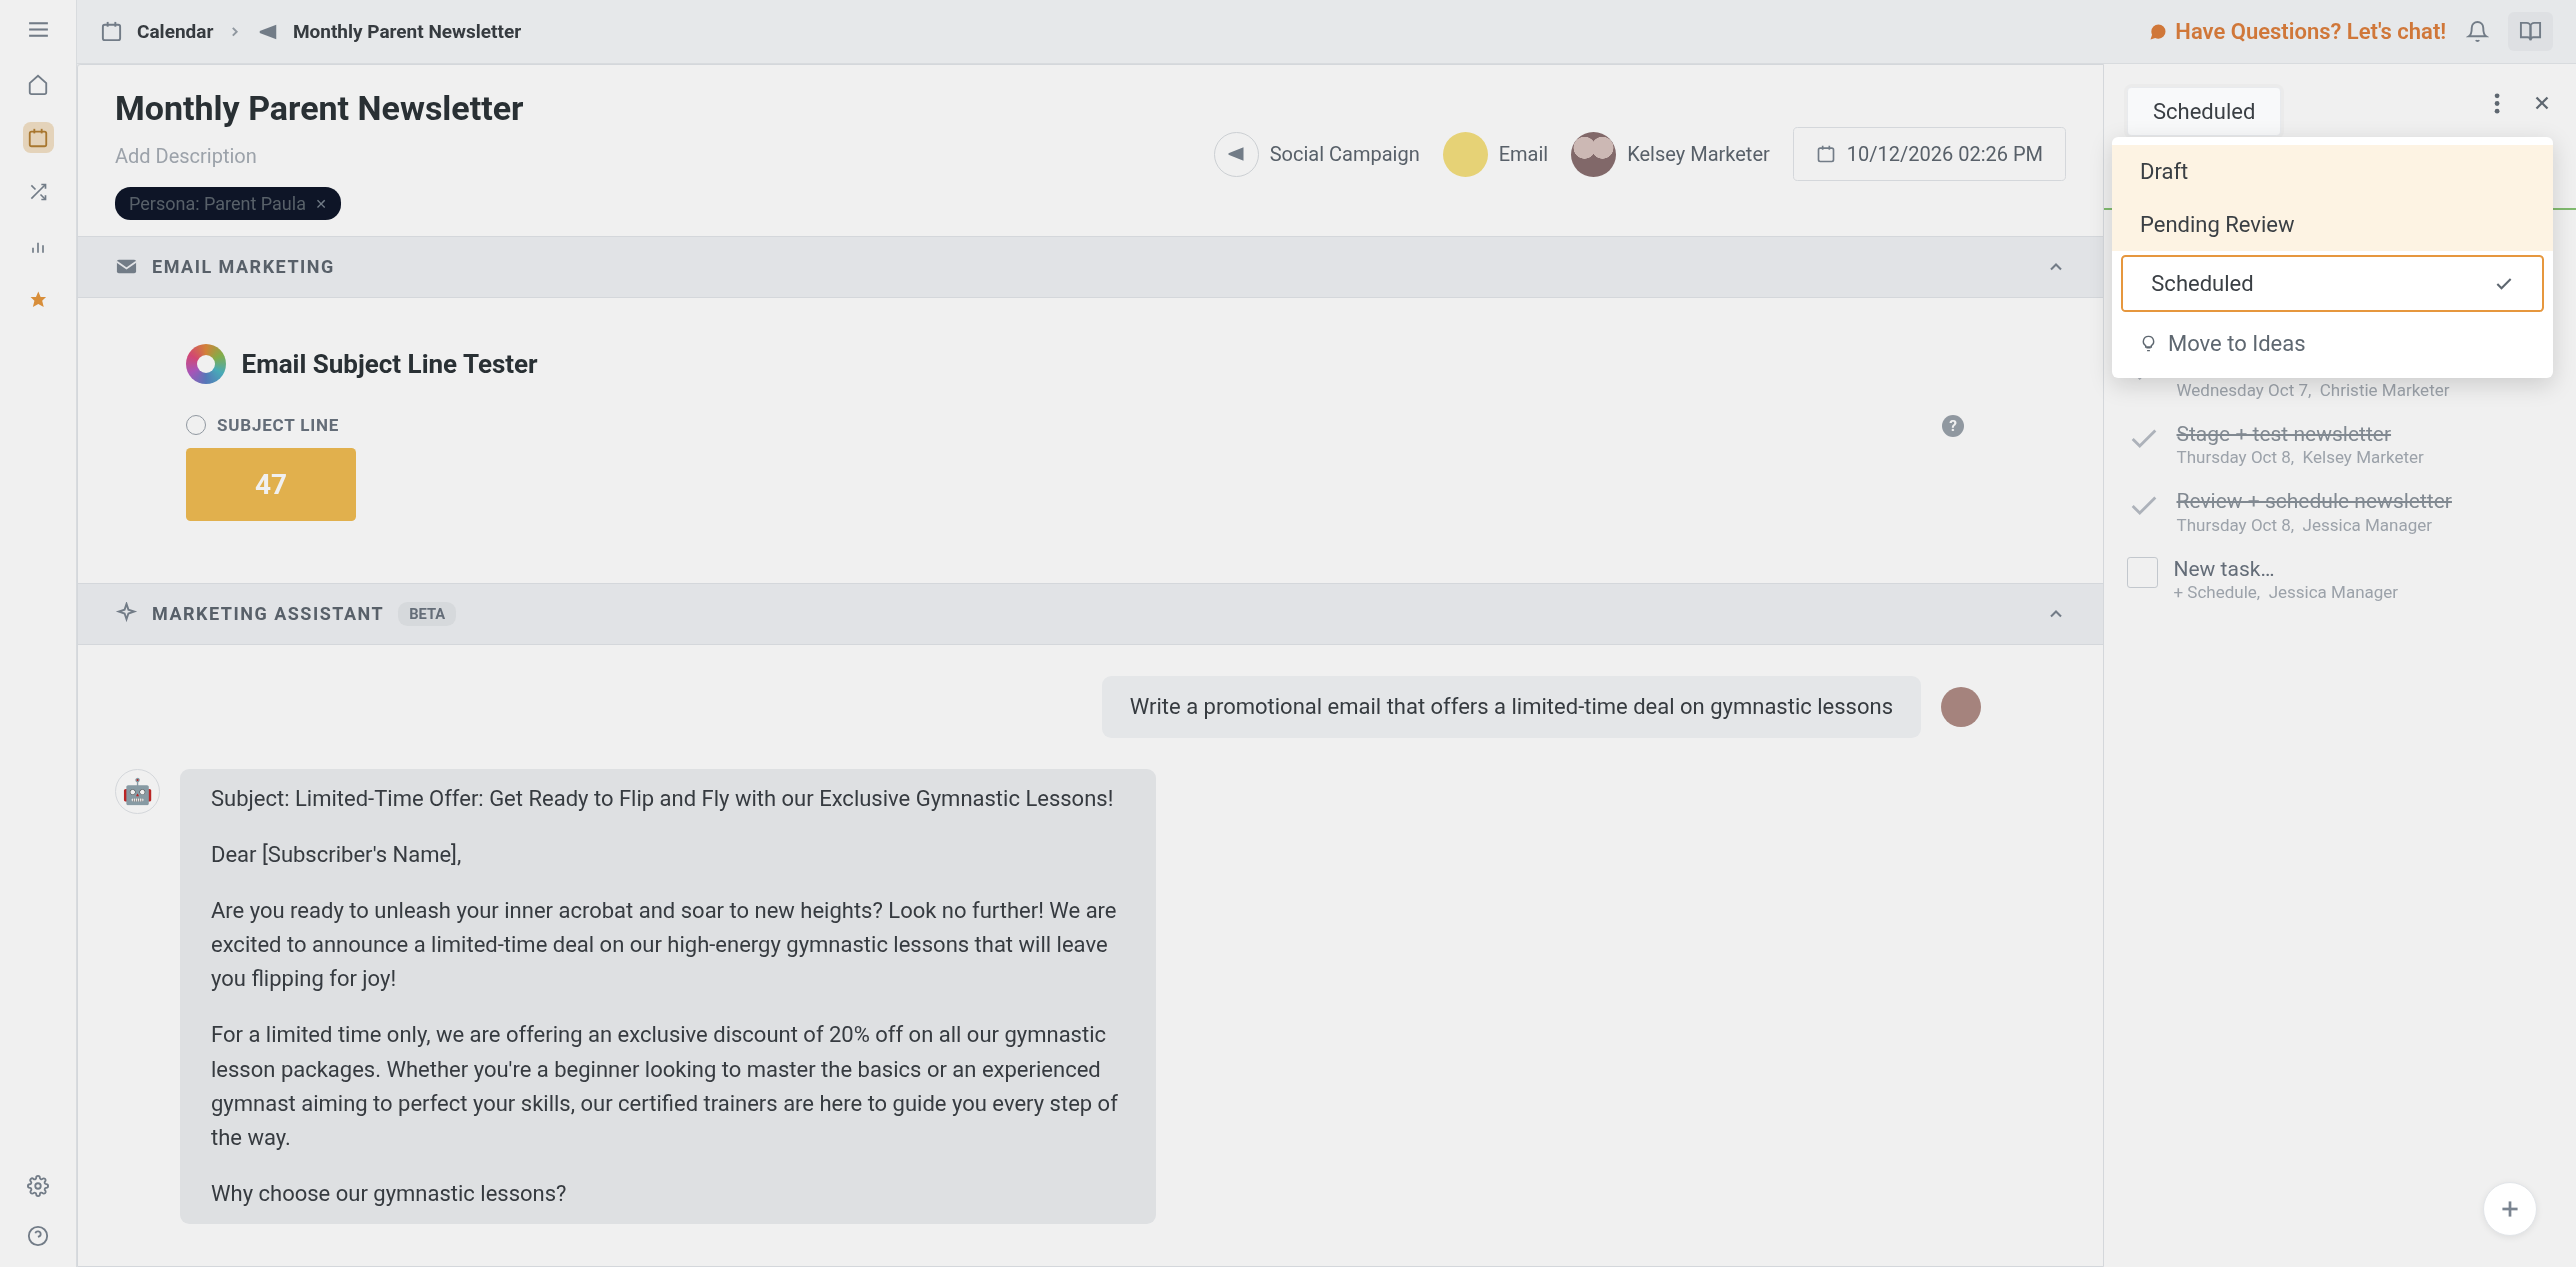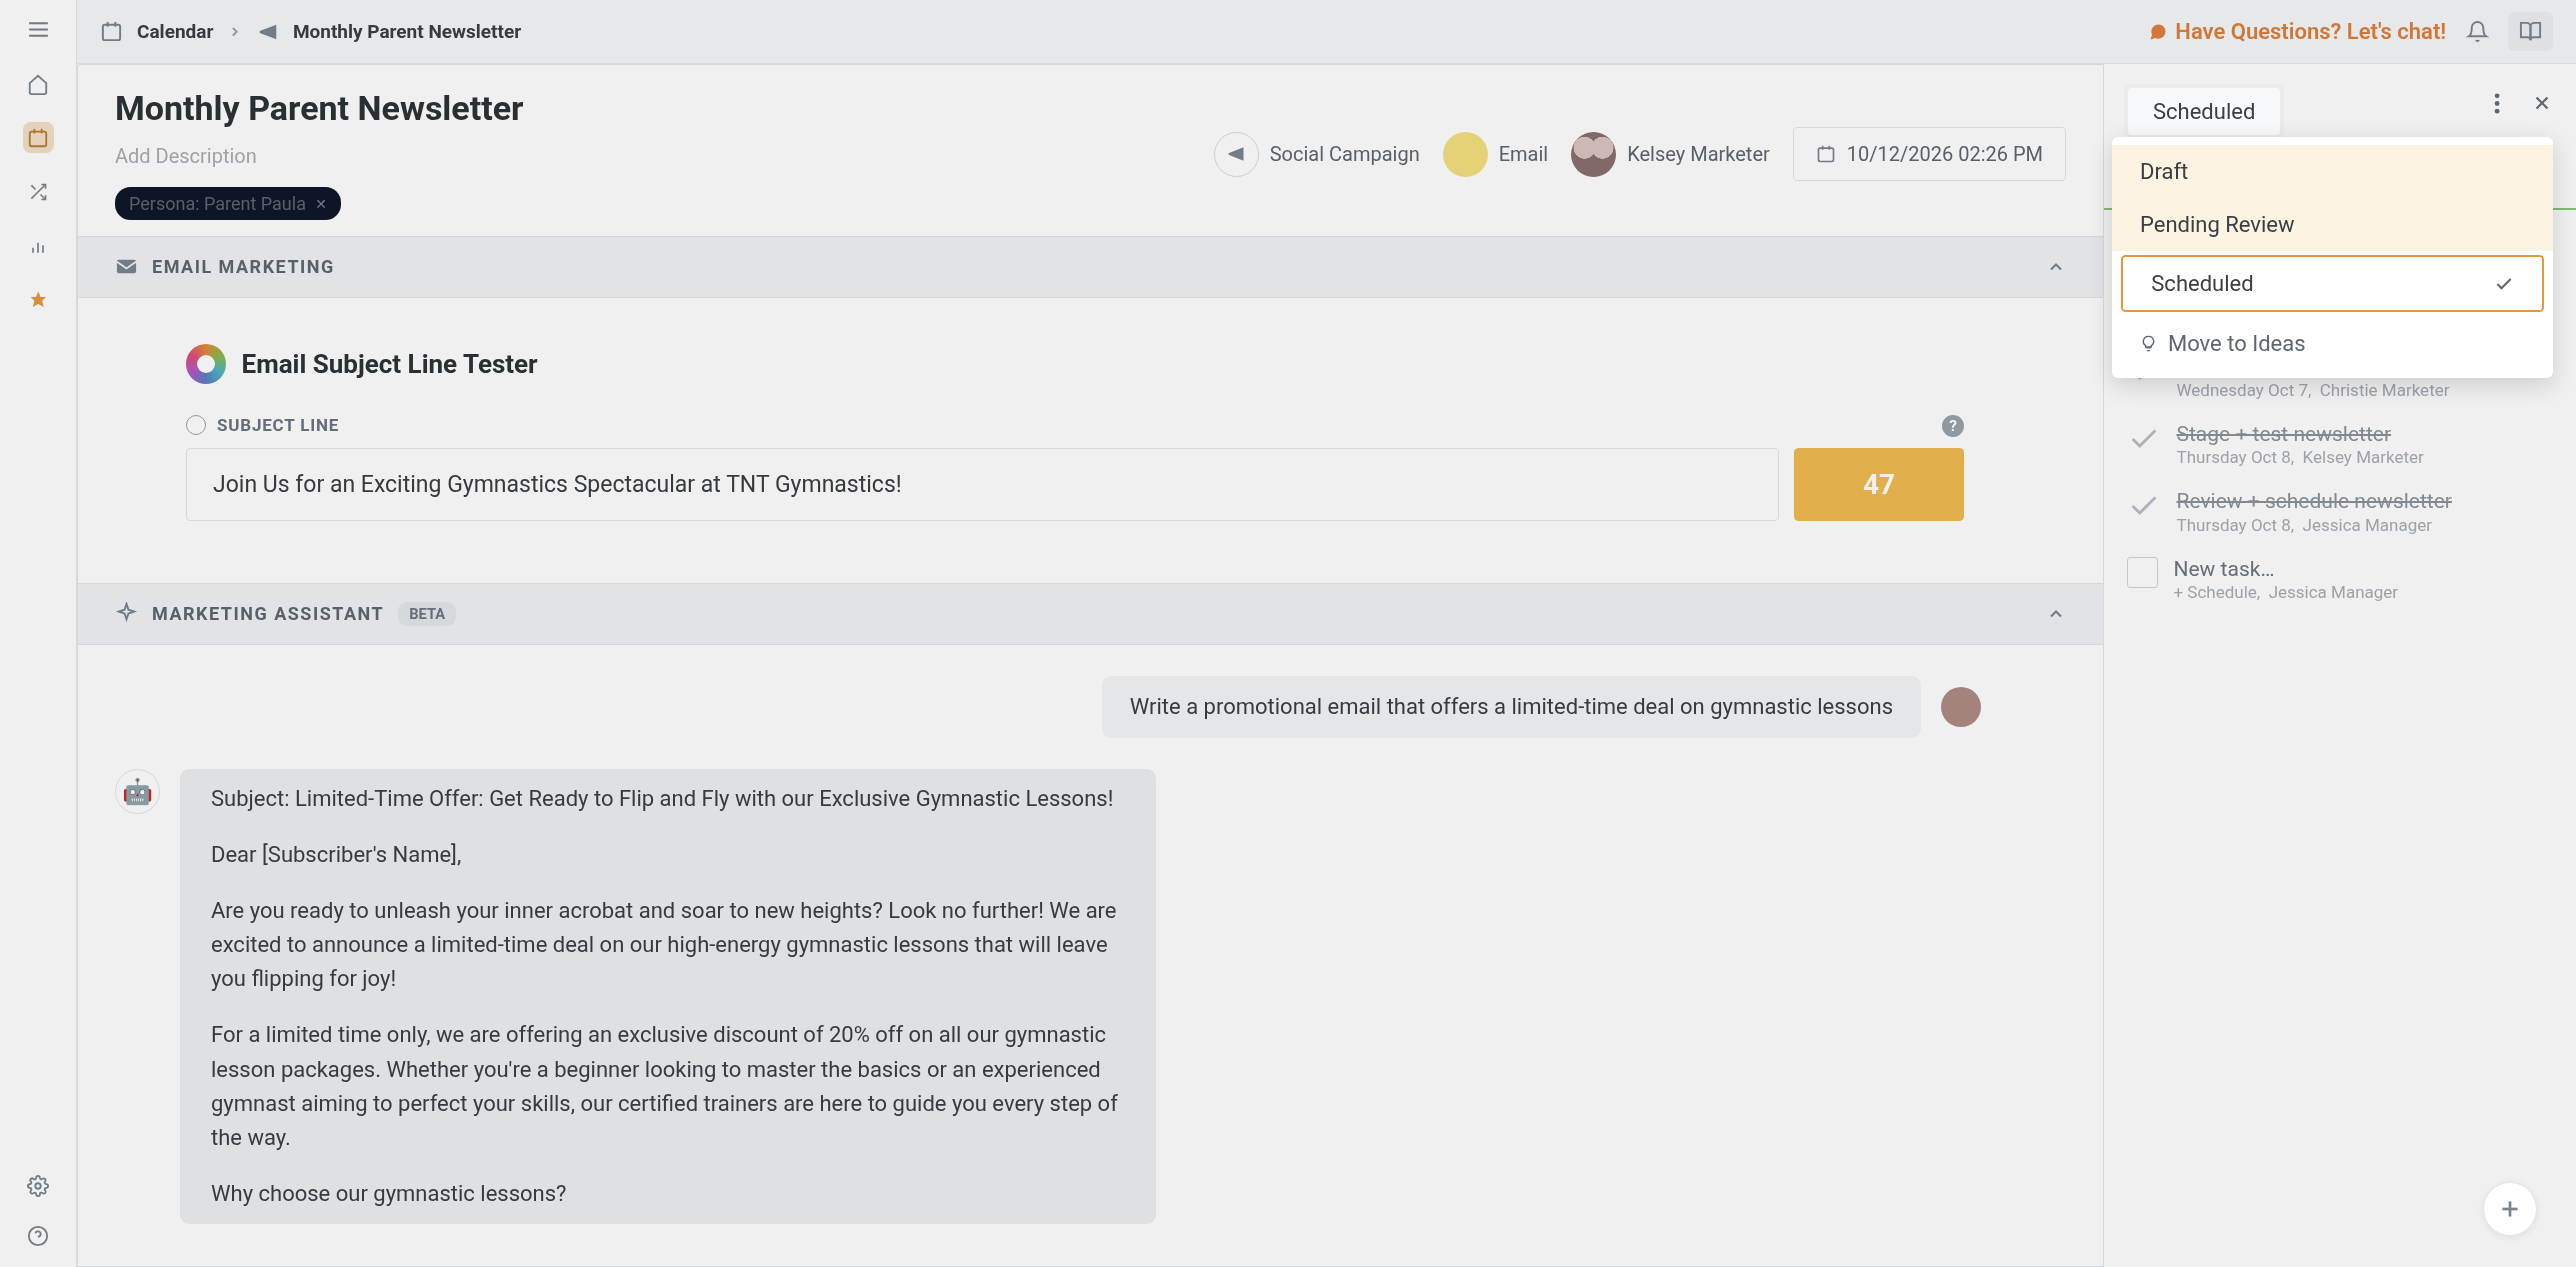--- a/index.html
+++ b/index.html
@@ -243,21 +243,20 @@
           <div class="tester-head">
             <div class="cos-logo"></div>
             <div class="tester-title">Email Subject Line Tester</div>
           </div>
           <div class="subject-label-row">
             <div class="reload-icon"></div>
             <span class="subject-label">SUBJECT LINE</span>
             <div class="help-icon">?</div>
           </div>
           <div class="subject-row">
-            <input class="subject-input" value="Join Us for an Exciting Gymnastics Spectacular at TNT Gymnastics!" style="">
             <div class="score-box">47</div>
           </div>
         </div>
 
         <div class="section-bar">
           <svg width="23" height="23" viewBox="0 0 24 24" fill="none" stroke="#7a8490" stroke-width="2">
               <path d="M12 2l2 6 6 2-6 2-2 6-2-6-6-2 6-2z"></path>
             </svg>
           <span class="label">MARKETING ASSISTANT</span>
           <span class="beta-badge">BETA</span>

